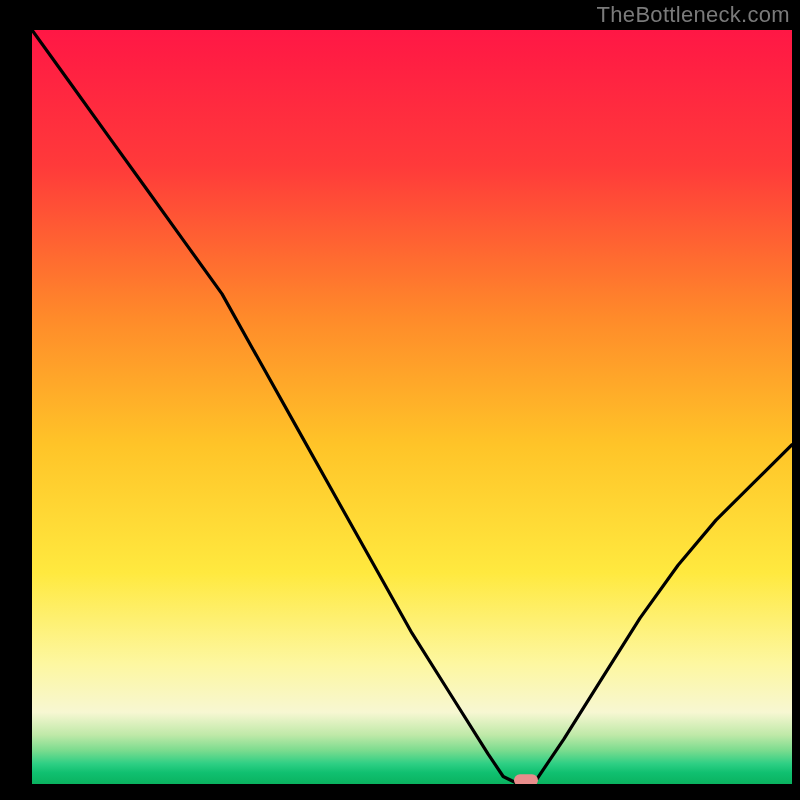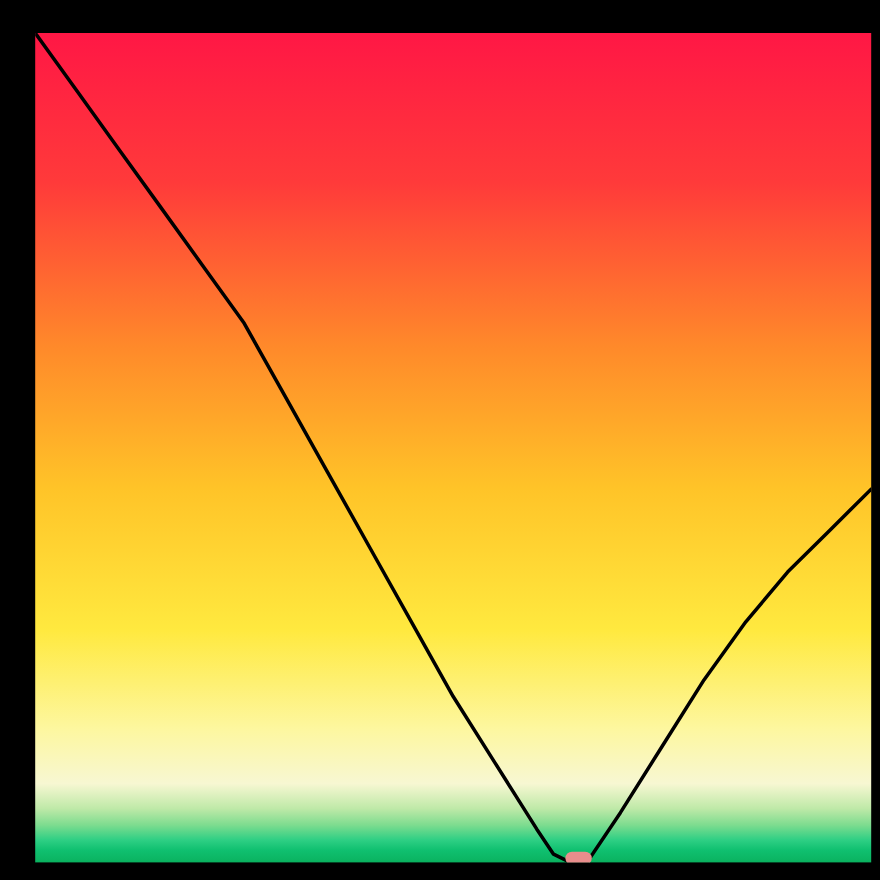--- a/index.html
+++ b/index.html
@@ -28,20 +28,21 @@
     z-index: 10;
   }
   svg {
     display: block;
   }
 </style>
 </head>
 <body>
 
 <div class="frame">
+  <div class="watermark">TheBottleneck.com</div>
 
   <svg id="chart-svg" width="800" height="800" viewBox="0 0 800 800">
     <defs>
       <linearGradient id="bg-grad" x1="0" y1="0" x2="0" y2="1">
           <stop offset="0%" stop-color="#ff1745"></stop>
           <stop offset="18%" stop-color="#ff3a3a"></stop>
           <stop offset="38%" stop-color="#ff8a2a"></stop>
           <stop offset="55.00000000000001%" stop-color="#ffc428"></stop>
           <stop offset="72%" stop-color="#ffe93f"></stop>
           <stop offset="84%" stop-color="#fdf7a0"></stop>

